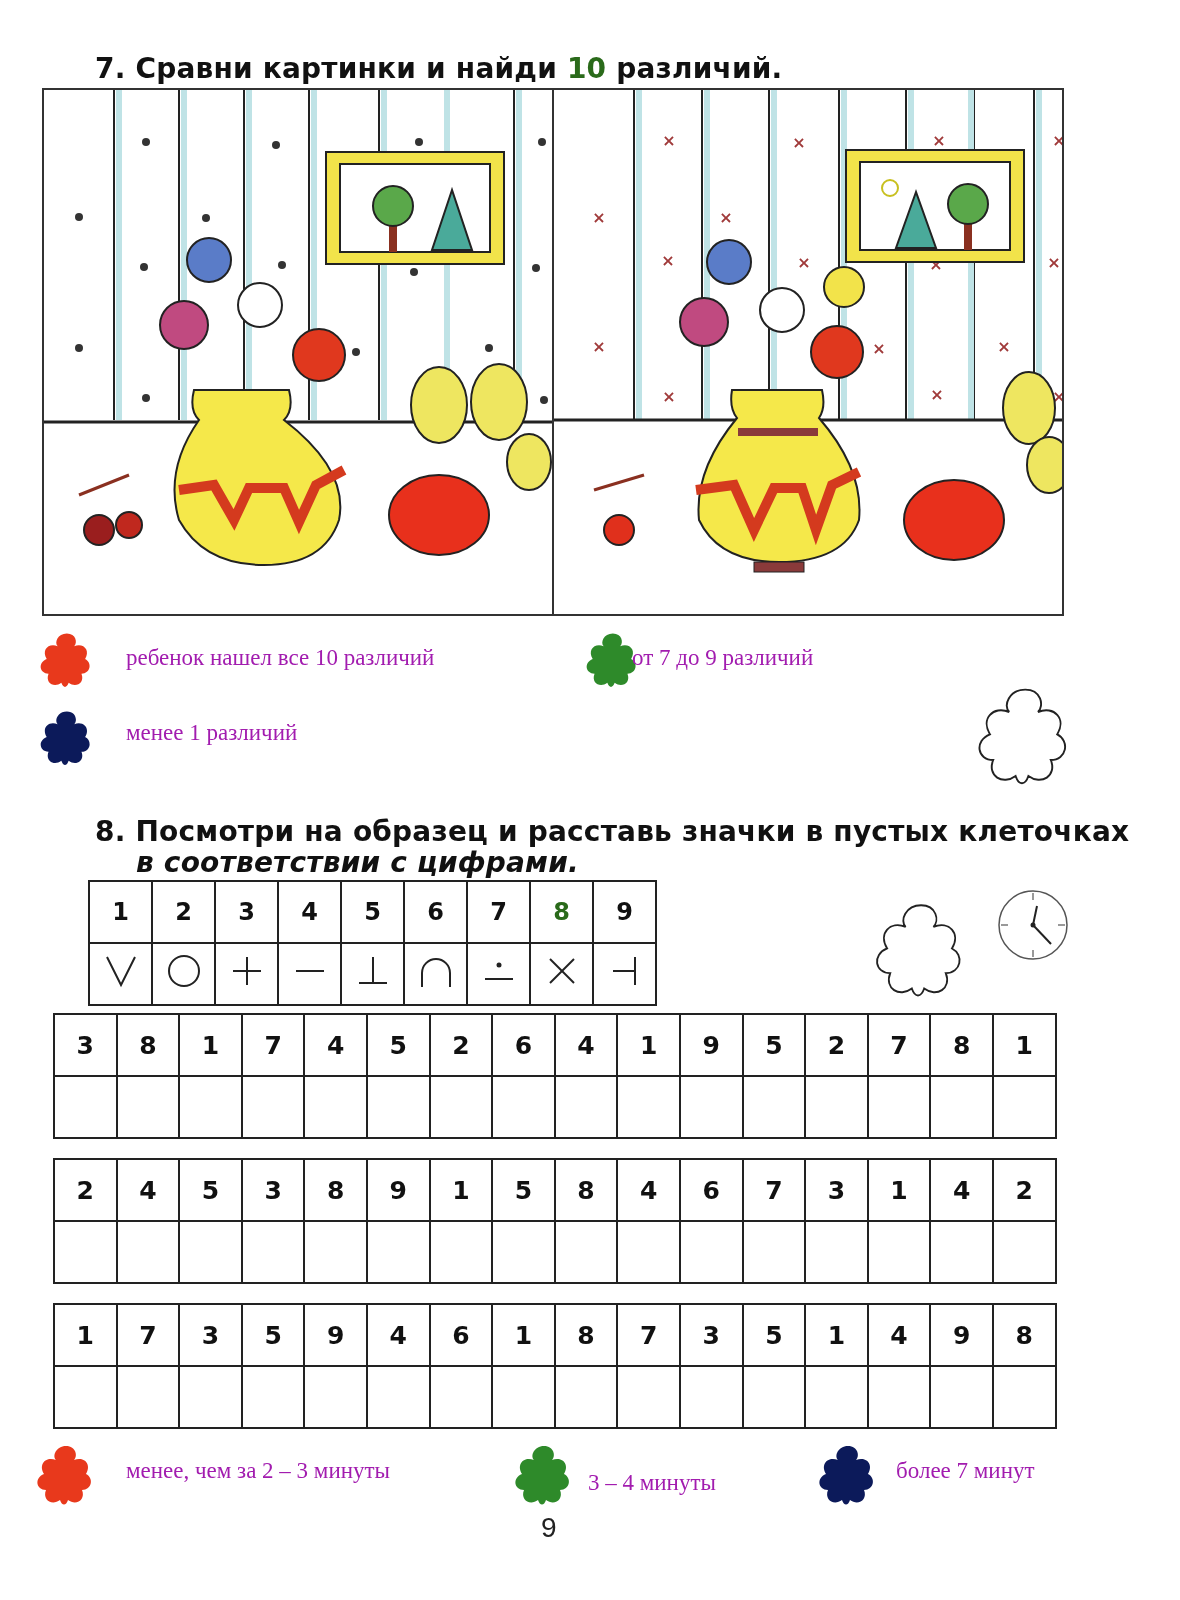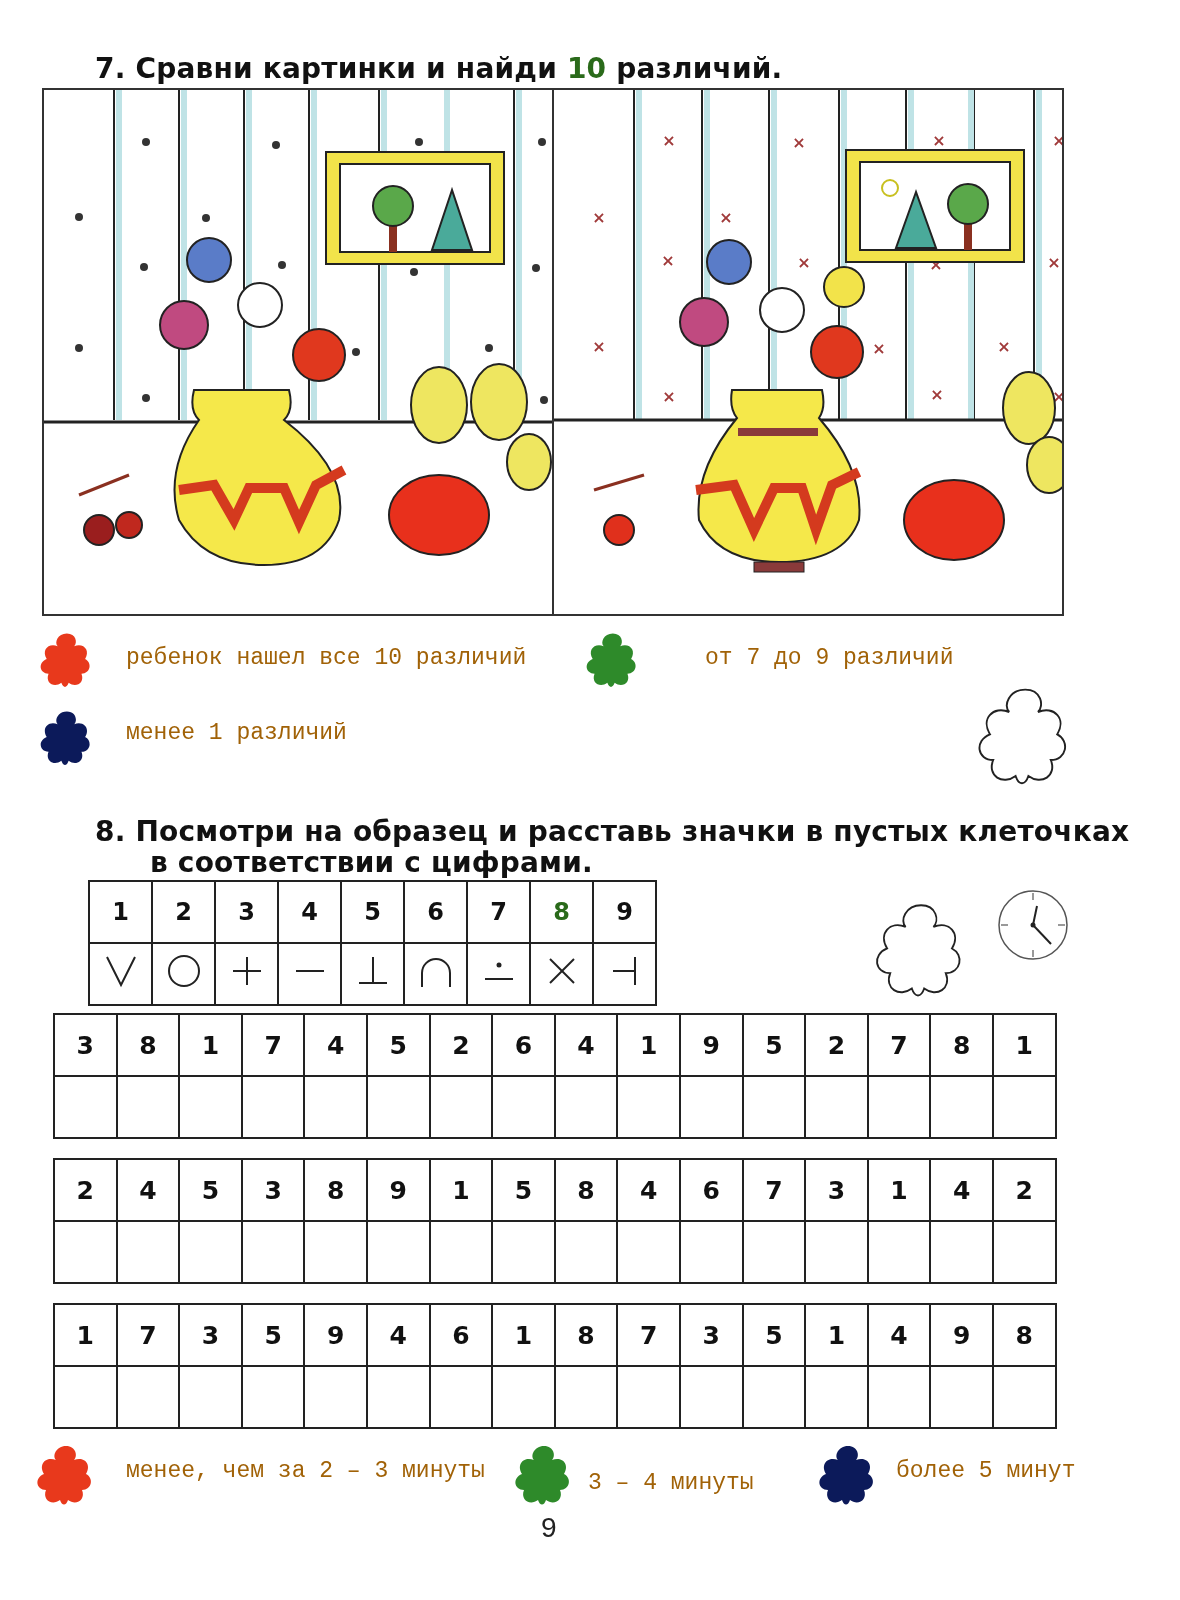--- a/index.html
+++ b/index.html
@@ -1,20 +1,20 @@
 <!DOCTYPE html>
 <html><head>
 <meta charset="utf-8">
 <style>
   html,body{margin:0;padding:0;background:#fff;}
   body{width:1180px;height:1600px;position:relative;overflow:hidden;font-family:"Liberation Sans",sans-serif;color:#111;}
   .abs{position:absolute;}
   .task-title{font-family:"DejaVu Sans",sans-serif;font-weight:bold;font-size:28px;letter-spacing:0.2px;color:#111;}
   .task-title .hl{color:#2a6a1a;}
-  .legend-text{font-family:Liberation Mono, monospace;font-size:23px;color:#a16207;}
+  .legend-text{font-family:Liberation Serif, serif;font-size:23px;color:#a21caf;}
   .pic-frame{position:absolute;top:88px;height:528px;border:2px solid #333;box-sizing:border-box;overflow:hidden;background:#fff;}
   .key-table{position:absolute;left:88px;top:880px;border-collapse:collapse;}
   .key-table td{width:61px;height:60px;border:2px solid #222;text-align:center;font-family:"DejaVu Sans",sans-serif;font-weight:bold;font-size:24px;padding:0;}
   .grid{position:absolute;left:53px;border-collapse:collapse;}
   .grid td{width:60.6px;border:2px solid #222;text-align:center;padding:0;font-family:"DejaVu Sans",sans-serif;font-weight:bold;font-size:25px;}
   .grid tr.num td{height:60px;}
   .grid tr.blank td{height:60px;}
   .page-number{font-family:"Liberation Sans",sans-serif;font-size:28px;color:#222;}
 </style>
 </head>
@@ -160,31 +160,31 @@
   </svg>
 </div>
 
 <svg class="abs" style="left:34px;top:628px;" width="62" height="64" viewBox="-4 0 64 70">
     <use href="#flowerShape" fill="#e8391c"></use>
   </svg>
 <div class="abs legend-text" style="left:126px;top:645px;">ребенок нашел все 10 различий</div>
 <svg class="abs" style="left:580px;top:628px;" width="62" height="64" viewBox="-4 0 64 70">
     <use href="#flowerShape" fill="#2e8a2a"></use>
   </svg>
-<div class="abs legend-text" style="left:705px;top:645px;">от 7 до 9 различий</div>
+<div class="abs legend-text" style="left:632px;top:645px;">от 7 до 9 различий</div>
 <svg class="abs" style="left:34px;top:706px;" width="62" height="64" viewBox="-4 0 64 70">
     <use href="#flowerShape" fill="#0c1a5a"></use>
   </svg>
 <div class="abs legend-text" style="left:126px;top:720px;">менее 1 различий</div>
 <svg class="abs" style="left:968px;top:680px;" width="108" height="112" viewBox="-4 0 64 70">
     <use href="#flowerShape" fill="#fff" stroke="#222" stroke-width="1.2"></use>
   </svg>
 
 <div class="abs task-title" style="left:95px;top:815px;">8. Посмотри на образец и расставь значки в пустых клеточках</div>
-<div class="abs task-title" style="left:150px;top:846px;">в соответствии с цифрами.</div>
+<div class="abs task-title" style="left:136px;top:846px;font-style:italic;">в соответствии с цифрами.</div>
 
 <table class="key-table">
   <tbody>
       <tr>
     <td>1</td>
     <td>2</td>
     <td>3</td>
     <td>4</td>
     <td>5</td>
     <td>6</td>
@@ -370,15 +370,15 @@
     <use href="#flowerShape" fill="#e8391c"></use>
   </svg>
 <div class="abs legend-text" style="left:126px;top:1458px;">менее, чем за 2 – 3 минуты</div>
 <svg class="abs" style="left:510px;top:1440px;" width="64" height="70" viewBox="-4 0 64 70">
     <use href="#flowerShape" fill="#2e8a2a"></use>
   </svg>
 <div class="abs legend-text" style="left:588px;top:1458px;margin-top:12px;">3 – 4 минуты</div>
 <svg class="abs" style="left:814px;top:1440px;" width="64" height="70" viewBox="-4 0 64 70">
     <use href="#flowerShape" fill="#0c1a5a"></use>
   </svg>
-<div class="abs legend-text" style="left:896px;top:1458px;">более 5 минут</div>
+<div class="abs legend-text" style="left:896px;top:1458px;">более 7 минут</div>
 
 <div class="abs page-number" style="left:541px;top:1512px;">9</div>
 
 </body></html>

